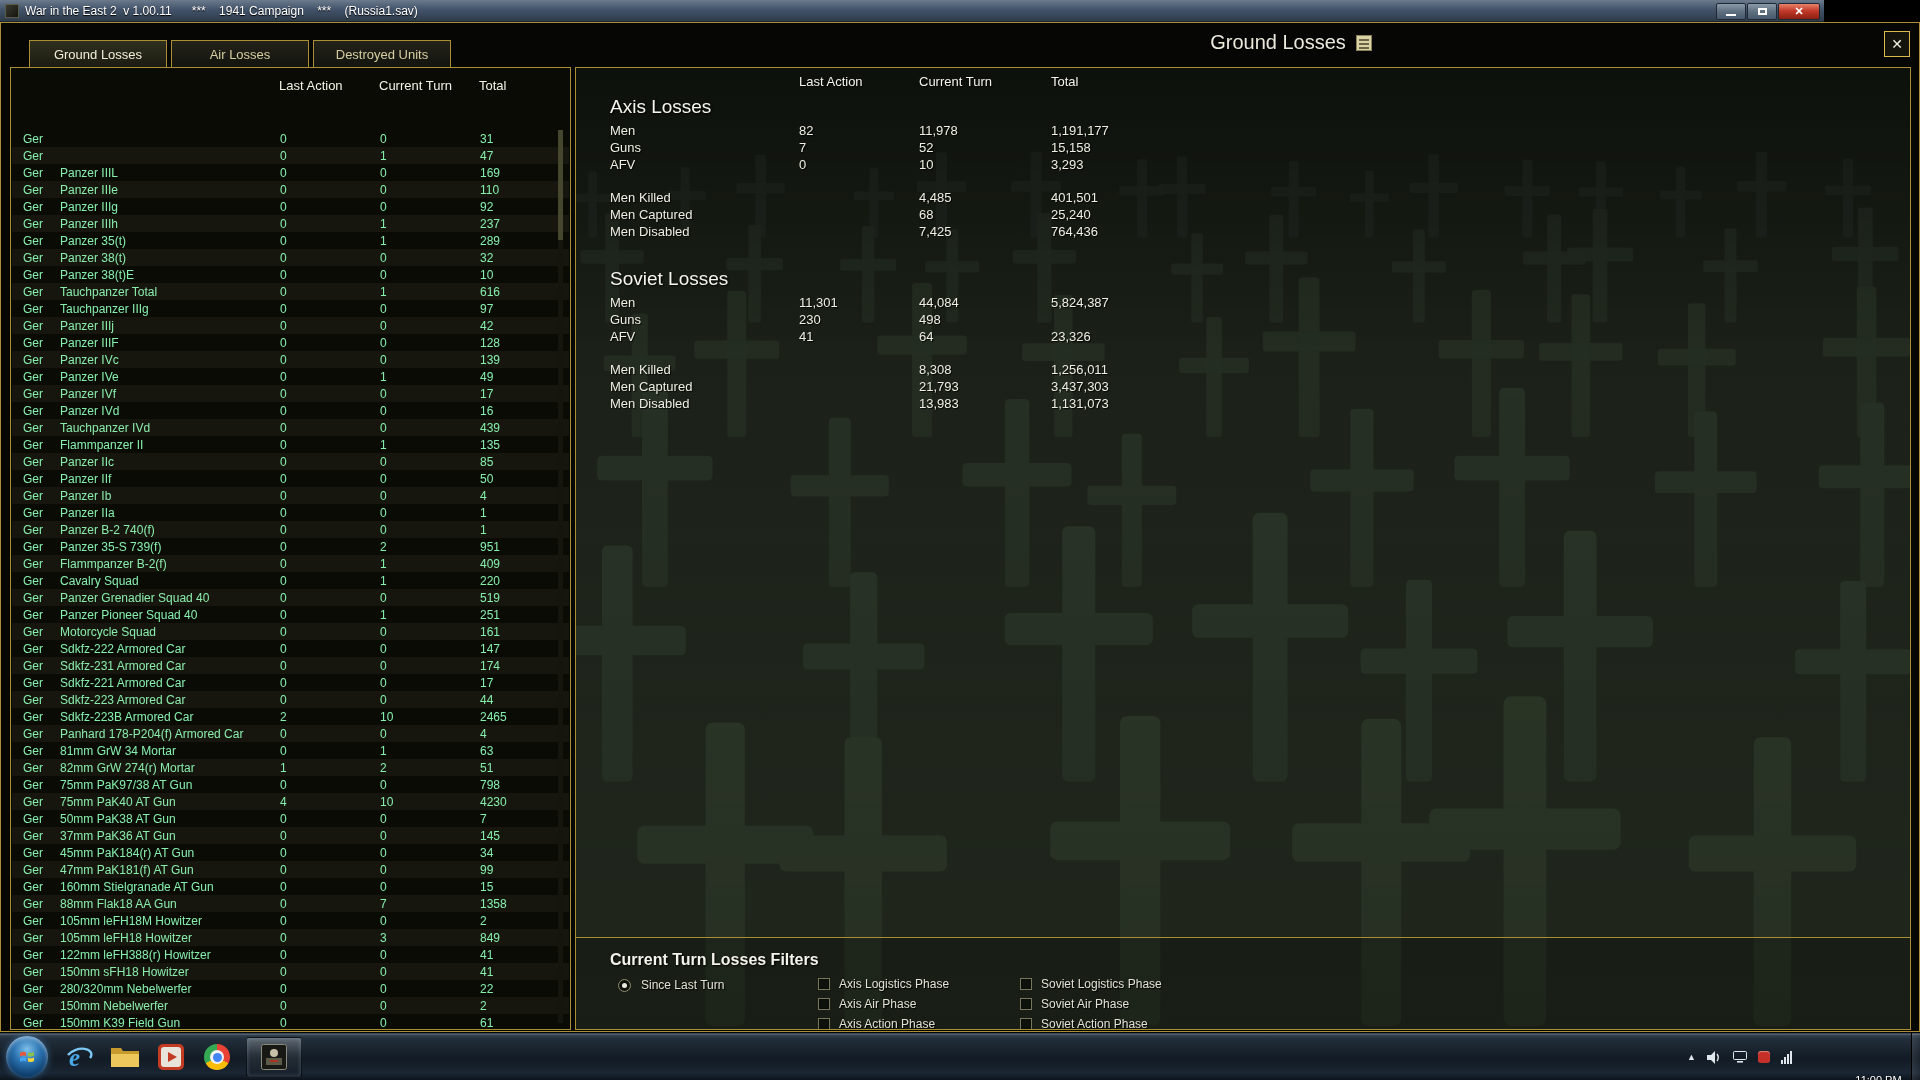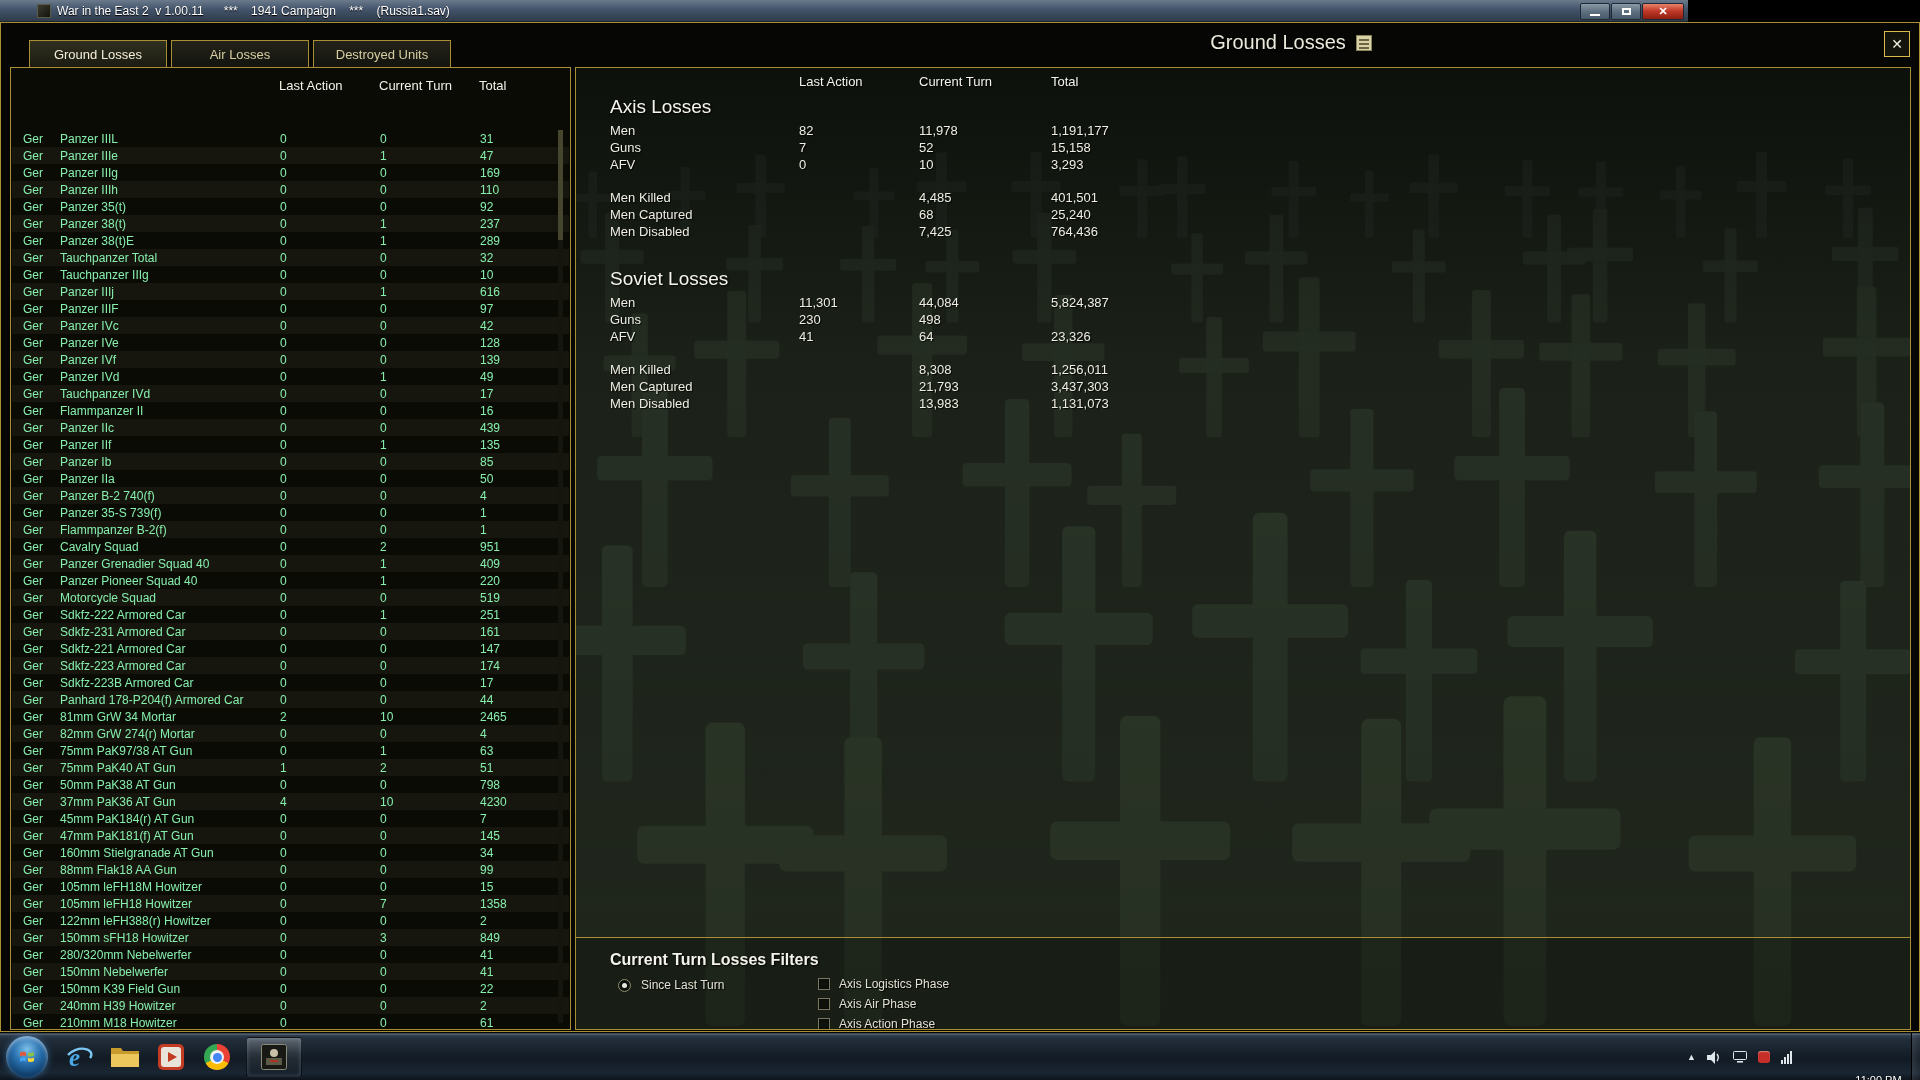--- a/index.html
+++ b/index.html
@@ -1,22 +1,22 @@
 <!DOCTYPE html>
 <html><head>
 <meta charset="utf-8">
 <style>
   * { box-sizing: border-box; margin: 0; padding: 0; }
   html,body { width:1920px; height:1080px; overflow:hidden; background:#000;
               font-family:"Liberation Sans", sans-serif; }
 
   
-  .titlebar { position:absolute; top:0; left:0; width:1688px; height:22px;
+  .titlebar { position:absolute; top:0; left:0; width:1824px; height:22px;
     background:linear-gradient(180deg,#6b7b8c 0%,#43536a 45%,#2e3c4a 100%);
-    border-bottom:1px solid #1c2530; color:#fff; font-size:12px;padding-left:32px; }
+    border-bottom:1px solid #1c2530; color:#fff; font-size:12px; }
   .titlebar-inner { display:flex; align-items:center; height:100%; padding-left:5px; gap:6px; }
   .app-icon { width:14px; height:14px; background:linear-gradient(135deg,#3a3a30,#14140e);
     border:1px solid #5a5a48; flex:0 0 auto; }
   .win-title { white-space:pre; text-shadow:0 1px 1px #000; }
   .win-btns { position:absolute; right:4px; top:3px; display:flex; gap:1px; }
   .win-btn { width:30px; height:17px; border:1px solid #1f2935; border-radius:2px;
     background:linear-gradient(180deg,#8b9aa8,#5f7080 50%,#46586a);
     display:flex; align-items:center; justify-content:center; }
   .win-btn.close { width:42px; background:linear-gradient(180deg,#e8836a,#c23a2a 45%,#8c1f10); }
   .glyph-min { width:10px; height:2px; background:#fff; margin-top:7px; }
@@ -46,21 +46,21 @@
 
   
   .left-panel { position:absolute; left:9px; top:44px; width:561px; height:963px;
     background:#0b0b06; border:1px solid #a98e33; overflow:hidden; }
   .lt-header { position:absolute; left:0; top:10px; right:0; height:20px; }
   .lt-header span { position:absolute; top:0; font-size:13px; color:#f2f2e6; white-space:nowrap; }
   .lt-rows { position:absolute; top:62px; left:1px; right:1px; bottom:0; overflow:hidden; }
   .trow { position:relative; height:17px; font-size:12px; color:#86efac; }
   .trow.alt { background:rgba(212,212,160,0.06); }
   .trow span { position:absolute; top:2px; white-space:nowrap; }
-  .c-nat { left:11px; } .c-name { left:48px; } .c-la { left:268px; }
+  .c-nat { left:11px; } .c-name { left:48px;margin-top:34px; } .c-la { left:268px; }
   .c-ct { left:368px; } .c-tot { left:468px; }
   .scrollbar { position:absolute; top:62px; right:7px; bottom:6px; width:5px; background:#15150e; }
   .scroll-thumb { position:absolute; top:0; left:0; right:0; height:110px; background:#46462f; }
 
   
   .right-panel { position:absolute; left:574px; top:44px; width:1336px; height:963px;
     border:1px solid #a98e33; background:#1a201a; overflow:hidden; }
   .cemetery { position:absolute; left:0; top:0; width:100%; height:100%; }
 
   .summary { position:absolute; left:0; top:0; right:0; padding:6px 0 0 34px; }
@@ -784,20 +784,34 @@
           </div>
           <div class="cb-row">
             <span class="cb"></span>
             <span class="cb-label">Axis Air Phase</span>
           </div>
           <div class="cb-row">
             <span class="cb"></span>
             <span class="cb-label">Axis Action Phase</span>
           </div>
         </div>
+      <div class="cb-col cb-col-1">
+          <div class="cb-row">
+            <span class="cb"></span>
+            <span class="cb-label">Soviet Logistics Phase</span>
+          </div>
+          <div class="cb-row">
+            <span class="cb"></span>
+            <span class="cb-label">Soviet Air Phase</span>
+          </div>
+          <div class="cb-row">
+            <span class="cb"></span>
+            <span class="cb-label">Soviet Action Phase</span>
+          </div>
+        </div>
     </div>
   </div>
 </div>
 
 <div class="taskbar">
   <div class="start-orb">
     <svg width="20" height="16" viewBox="0 0 18 16">
       <path d="M2 4 C4 2.6 6 2.6 8 3.4 L8 7 C6 6.2 4 6.2 2 7.6 Z" fill="#e5583a"></path>
       <path d="M10 3.6 C12 4.2 14 4.2 16 3 L16 6.6 C14 7.8 12 7.8 10 7.2 Z" fill="#8bc34a"></path>
       <path d="M2 9.4 C4 8 6 8 8 8.8 L8 12.4 C6 11.6 4 11.6 2 13 Z" fill="#42a5f5"></path>

